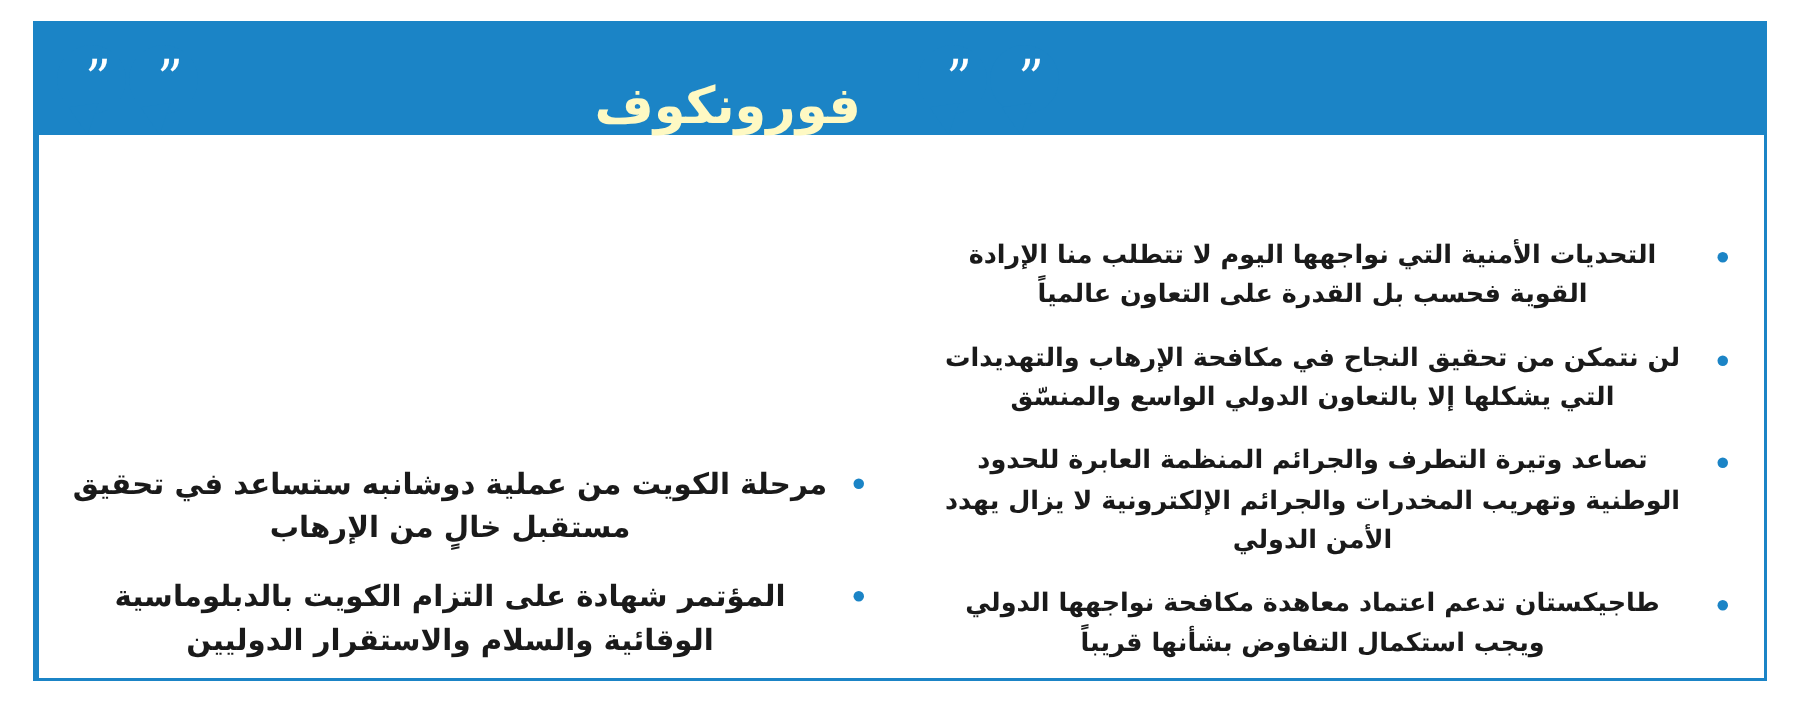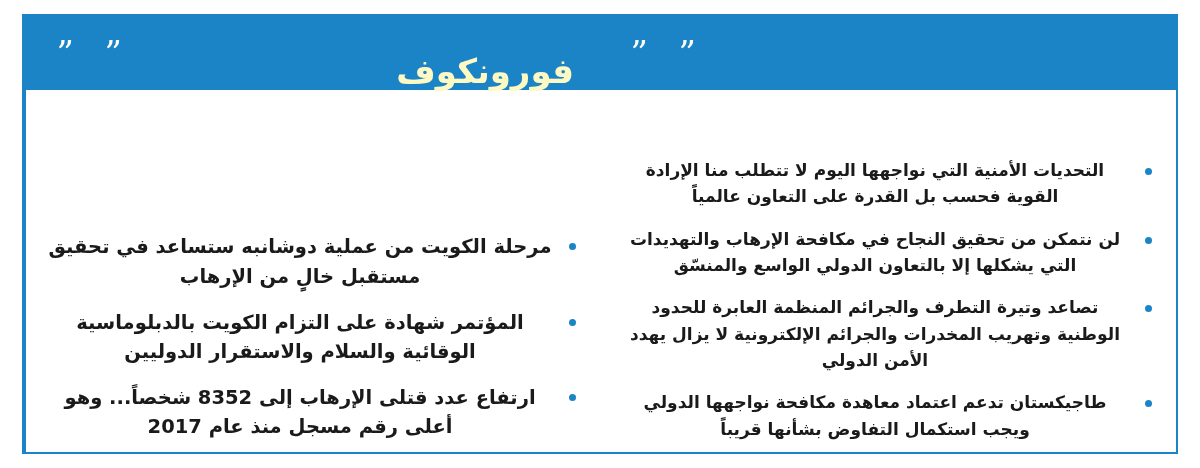--- a/index.html
+++ b/index.html
@@ -172,19 +172,18 @@
           <div class="bubble b2">
               <span class="inner">”</span>
             </div>
         </div>
         <div class="hdr-title">فورونكوف</div>
       </div>
       <div class="body">
         <ul class="bullets">
           <li><span class="dot"></span><span>مرحلة الكويت من عملية دوشانبه ستساعد في تحقيق مستقبل خالٍ من الإرهاب</span></li>
           <li><span class="dot"></span><span>المؤتمر شهادة على التزام الكويت بالدبلوماسية الوقائية والسلام والاستقرار الدوليين</span></li>
-          <li><span class="dot"></span><span>ارتفاع عدد قتلى الإرهاب إلى 8352 شخصاً... وهو أعلى رقم مسجل منذ عام 2017</span></li>
         </ul>
       </div>
     </div>
 
   </div>
 </div>
 
 </body></html>

